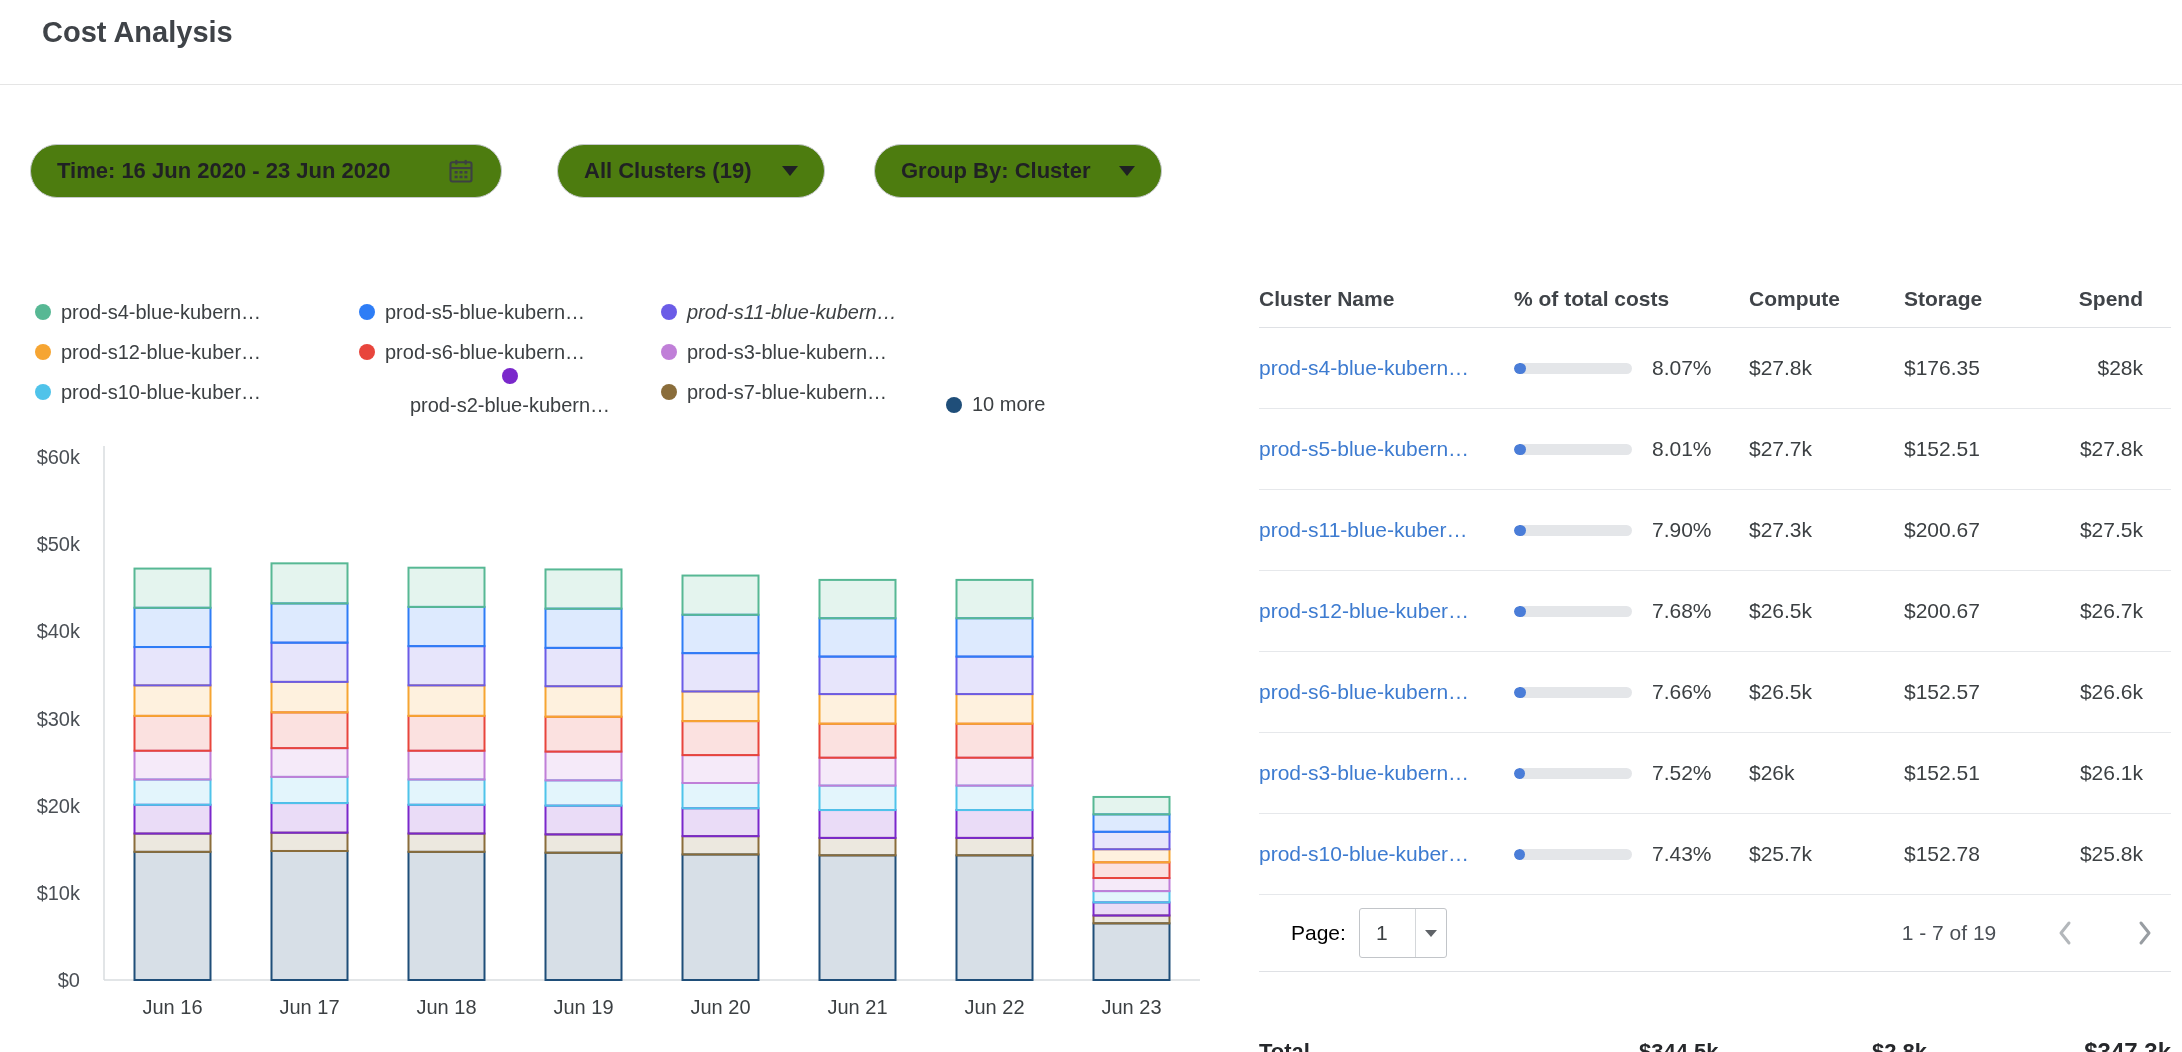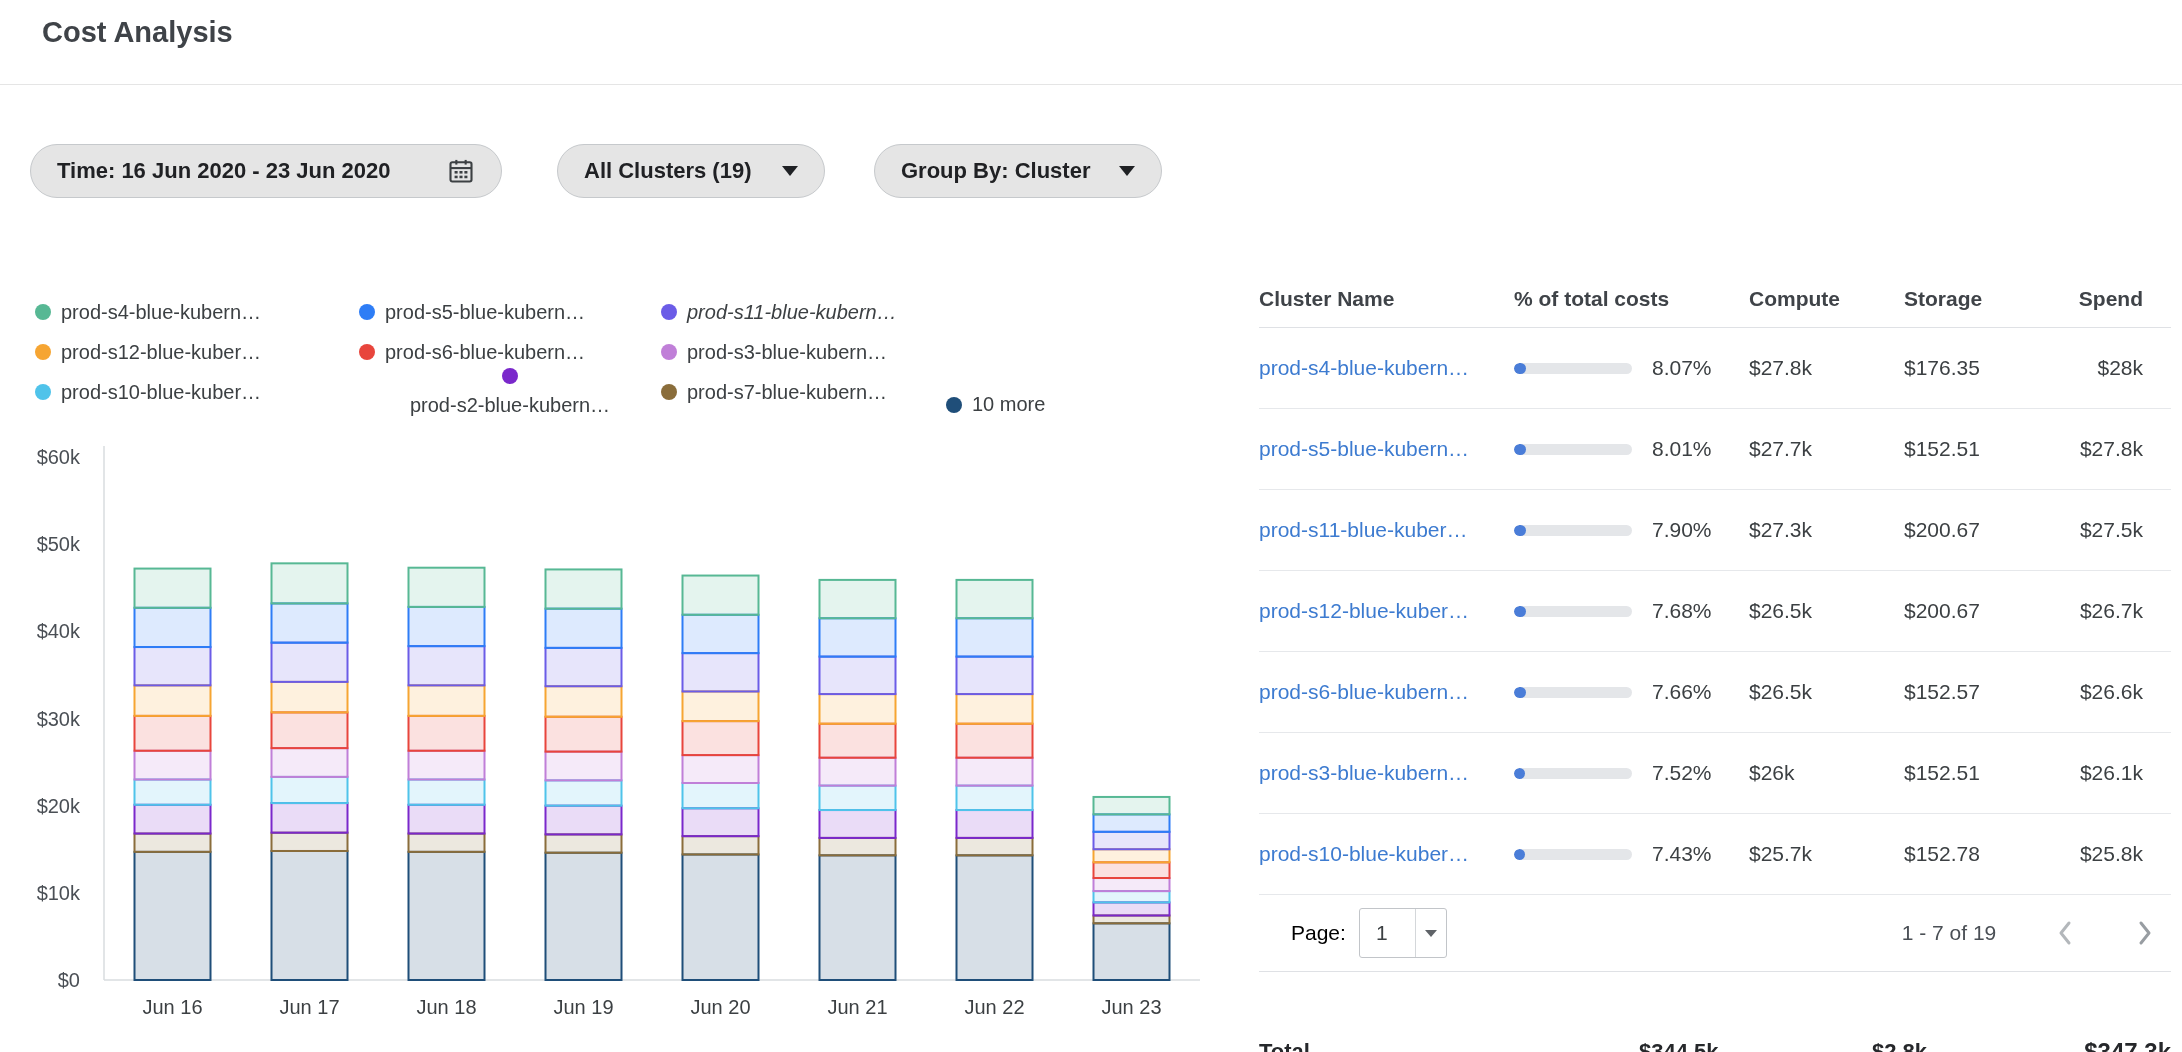--- a/index.html
+++ b/index.html
@@ -2,21 +2,21 @@
 <html><head>
 <meta charset="utf-8">
 <style>
   * { margin:0; padding:0; box-sizing:border-box; }
   html,body { width:2182px; height:1052px; background:#ffffff; overflow:hidden;
     font-family:"Liberation Sans", sans-serif; color:#3c4043; }
 
   .page-title { position:absolute; left:42px; top:16px; font-size:29px; font-weight:600; color:#3f4348; }
   .top-divider { position:absolute; left:0; top:84px; width:2182px; border-top:1px solid #e5e5e5; }
 
-  .pill { position:absolute; top:144px; height:54px; background:#e5e5e5;
+  .pill { position:absolute; top:144px; height:54px; background:#4d7c0f;
     border:1.5px solid #c6c9cc; border-radius:27px;
     display:flex; align-items:center; justify-content:space-between;
     padding:14px 26px; font-weight:bold; font-size:22px; color:#202124; cursor:pointer; }
   #pill-time { left:30px; width:472px; }
   #pill-clusters { left:557px; width:268px; }
   #pill-group { left:874px; width:288px; }
   .caret-down { width:0; height:0; border-left:8px solid transparent; border-right:8px solid transparent;
     border-top:10px solid #1f2124; margin-left:14px; flex:none; }
 
   .legend { position:absolute; left:35px; top:292px; display:grid;

